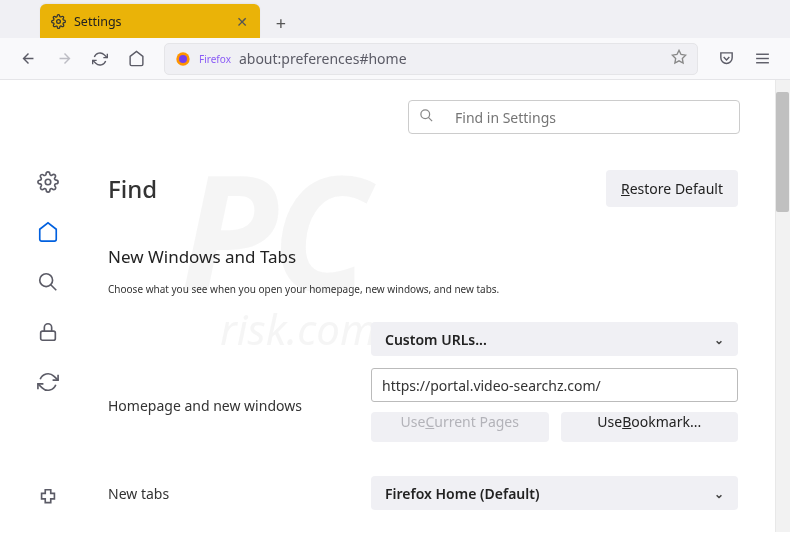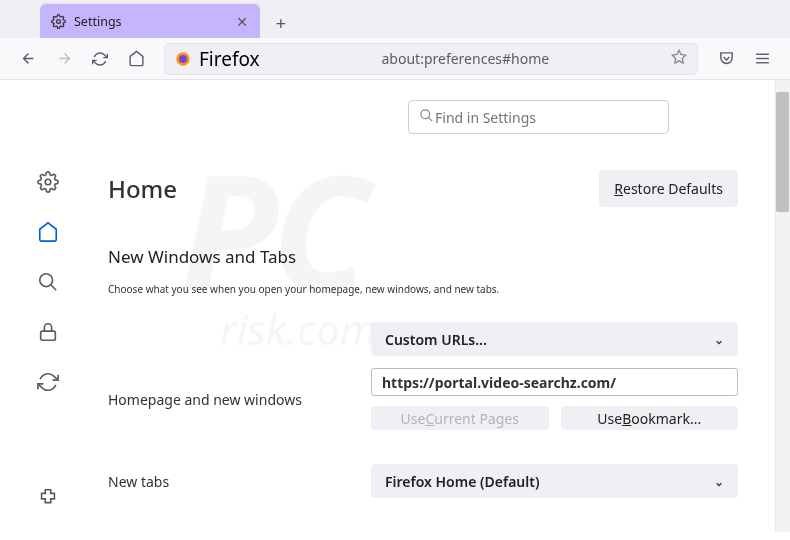--- a/index.html
+++ b/index.html
@@ -3,70 +3,70 @@
 <meta charset="utf-8">
 <style>
   * { box-sizing: border-box; margin: 0; padding: 0; font-family: "Segoe UI", system-ui, sans-serif; }
   body { width: 790px; height: 540px; overflow: hidden; background: #fff; position: relative; }
   .window-controls { position: absolute; top: 0; right: 0; display: flex; }
   .win-btn { width: 46px; height: 30px; display: flex; align-items: center; justify-content: center; font-size: 14px; color: #222; }
   .win-btn svg { stroke: #333; }
 
   
   .tab-strip { height: 38px; background: #f0f0f4; display: flex; align-items: flex-end; padding-left: 40px; position: relative; }
-  .tab { background: #c4b5fd; border-radius: 6px 6px 0 0; height: 34px; min-width: 220px; display: flex; align-items: center; padding: 0 10px; position: relative; box-shadow: 0 -1px 2px rgba(0,0,0,0.05); }
+  .tab { background: #eab308; border-radius: 6px 6px 0 0; height: 34px; min-width: 220px; display: flex; align-items: center; padding: 0 10px; position: relative; box-shadow: 0 -1px 2px rgba(0,0,0,0.05); }
   .tab .favicon { width: 16px; height: 16px; margin-right: 8px; display:flex; align-items:center; justify-content:center; }
   .tab .title { flex: 1; font-size: 12.5px; color: #222; }
   .tab .close { width: 16px; height: 16px; display:flex; align-items:center; justify-content:center; color:#555; font-size:14px; }
   .newtab-btn { width: 30px; height: 30px; display:flex; align-items:center; justify-content:center; margin-left: 6px; color:#555; font-size:18px; }
 
   
   .toolbar { height: 42px; background: #f9f9fb; border-bottom: 1px solid #e5e5e8; display: flex; align-items: center; padding: 0 12px; gap: 4px; }
   .tool-btn { width: 32px; height: 32px; border-radius: 4px; display: flex; align-items: center; justify-content: center; color: #5b5b66; }
   .tool-btn.disabled { color: #bdbdc4; }
   .urlbar { flex: 1; height: 32px; background: #f0f0f4; border: 1px solid #e5e5e8; border-radius: 5px; display: flex; align-items: center; padding: 0 10px; margin: 0 8px; gap: 8px; }
-  .urlbar-identity { display: flex; align-items: center; gap: 6px; color: #000000; font-size: 19px; }
+  .urlbar-identity { display: flex; align-items: center; gap: 6px; color: #8b5cf6; font-size: 10px; }
   .fflogo { display:flex; align-items:center; }
-  .urlbar-text { flex: 1; font-size: 14px; color: #5b5b66; text-align: center; }
+  .urlbar-text { flex: 1; font-size: 14px; color: #5b5b66; }
   .urlbar-star { color: #888; }
 
   
   .content { height: 452px; display: flex; position: relative; }
   .scroll-track { position:absolute; right:0; top:0; width:15px; height:452px; background:#f2f2f2; border-left:1px solid #e8e8e8; }
   .scroll-thumb { position:absolute; right:1px; top:12px; width:13px; height:120px; background:#c0c0c0; border-radius:2px; }
 
   .sidebar { width: 96px; padding-top: 88px; display:flex; flex-direction:column; align-items:center; gap:22px; }
   .side-icon { width: 28px; height: 28px; display:flex; align-items:center; justify-content:center; color:#5b5b66; }
   .side-icon.active { color: #0060df; }
   .sidebar-bottom { margin-top: auto; margin-bottom: 20px; display:flex; flex-direction:column; gap:22px; align-items:center; }
 
   .main { flex: 1; padding: 20px 30px 0 12px; position: relative; overflow: hidden; }
 
-  .find-box { position: relative; left: 300px; top: 0; width: 261px; height: 34px; border: 1px solid #ccc; border-radius: 4px; display:flex; align-items:center; padding:0 10px; gap:1px; }
+  .find-box { position: relative; left: 300px; top: 0; width: 332px; height: 34px; border: 1px solid #ccc; border-radius: 4px; display:flex; align-items:center; padding:0 10px; gap:21px; }
   .find-box input { border:none; outline:none; flex:1; font-size:14px; color:#666; background:transparent; }
 
   .home-header { display:flex; justify-content:space-between; align-items:center; margin-top: 36px; padding-right: 22px;}
   .home-title { font-size: 24px; font-weight: 500; color:#333; }
   .restore-btn { background:#f0f0f4; border:none; border-radius:4px; padding:9px 15px; font-size:14px; color:#222; }
   .restore-btn .ul { text-decoration: underline; }
 
   .section-title { font-size: 17px; font-weight: 400; color:#222; margin-top: 38px; }
   .section-sub { font-size: 10px; color:#333; margin-top: 14px; }
 
   .row { display:flex; align-items:center; margin-top: 32px; padding-right:22px; }
   .row-label { width: 243px; font-size: 14px; color:#333; }
   .row-ctrl { flex:1; display:flex; flex-direction:column; gap:10px;padding-left:20px; }
 
   .dropdown { height: 34px; background:#f0f0f4; border:none; border-radius:4px; display:flex; align-items:center; justify-content:space-between; padding:0 14px; font-size:14px; font-weight:600; color:#222; }
   .dropdown .chev { font-size:12px; color:#444; }
 
-  .urlinput { height: 28px; border:1px solid #bbb; border-radius:3px; padding:0 10px; font-size:14px; color:#333; outline:none;font-weight:bold; }
+  .urlinput { height: 34px; border:1px solid #bbb; border-radius:3px; padding:0 10px; font-size:14px; color:#333; outline:none; }
 
   .btn-row { display:flex; gap:12px; }
-  .btn { flex:1; height:24px; border:none; border-radius:4px; background:#f0f0f4; font-size:14px; color:#222; display:flex; align-items:center; justify-content:center; }
+  .btn { flex:1; height:30px; border:none; border-radius:4px; background:#f0f0f4; font-size:14px; color:#222; display:flex; align-items:flex-start; justify-content:center; }
   .btn.disabled { color:#b3b3b9; }
   .btn .ul { text-decoration: underline; }
 
   
   .watermark { position:absolute; left:180px; top:120px; font-size:160px; font-weight:700; font-style:italic; color:rgba(200,200,200,0.18); letter-spacing:-6px; pointer-events:none; z-index:0; }
   .watermark-sub { position:absolute; left:220px; top:300px; font-size:42px; font-style:italic; color:rgba(200,200,200,0.18); pointer-events:none; z-index:0; }
   .main > * { position: relative; z-index: 1; }
 </style>
 </head>
 <body>
@@ -205,22 +205,22 @@
       <span>
         <svg width="15" height="15" viewBox="0 0 24 24" fill="none" stroke="#888" stroke-width="2">
             <circle cx="10" cy="10" r="7"></circle>
             <line x1="21" y1="21" x2="15" y2="15"></line>
           </svg>
       </span>
       <input placeholder="Find in Settings" style="">
     </div>
 
     <div class="home-header">
-      <div class="home-title">Home</div>
-      <button class="restore-btn"><span class="ul">R</span><span>estore Defaults</span></button>
+      <div class="home-title">Find</div>
+      <button class="restore-btn"><span class="ul">R</span><span>estore Default</span></button>
     </div>
 
     <div class="section-title">New Windows and Tabs</div>
     <div class="section-sub">Choose what you see when you open your homepage, new windows, and new tabs.</div>
 
     <div class="row" style="margin-top:26px;">
       <div class="row-label"></div>
       <div class="row-ctrl">
         <div class="dropdown">
           <span>Custom URLs...</span>

